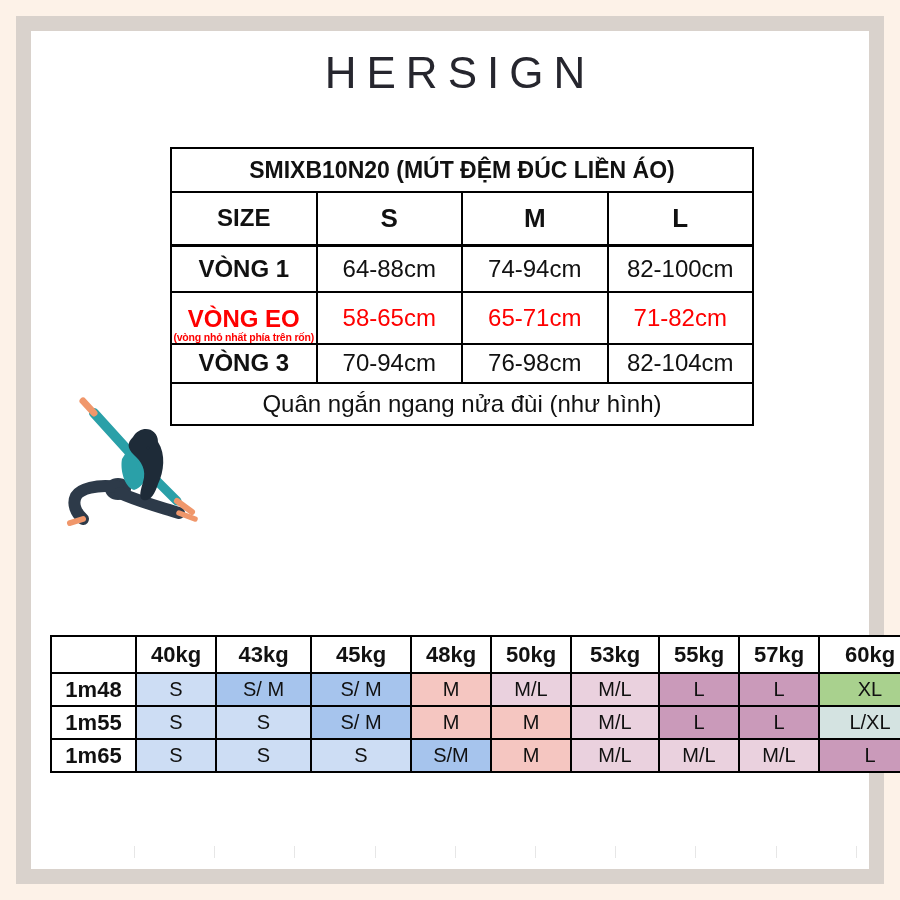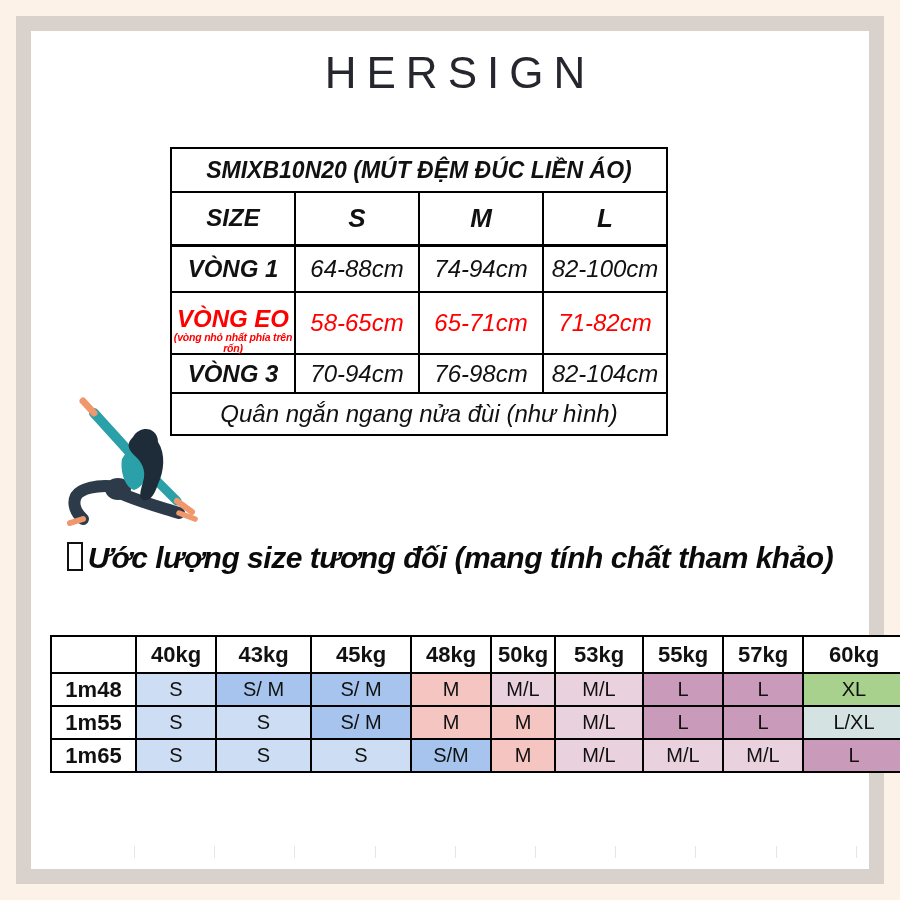--- a/index.html
+++ b/index.html
@@ -9,22 +9,22 @@
   .page { position:relative; width:900px; height:900px; background:#fdf2e8; overflow:hidden; }
   .frame-band { position:absolute; inset:16px; background:#d9d2cc; }
   .sheet { position:absolute; inset:31px; background:#ffffff; }
 
   
   .brand { position:absolute; top:48px; left:0; width:100%; text-align:center;
            font-size:44px; font-weight:400; letter-spacing:10px; color:#26262e;padding-left:20px; }
 
   
   table { border-collapse:collapse; table-layout:fixed; }
-  .size-table { position:absolute; left:170px; top:147px; width:498px;
-                color:#111;font-style:italic; }
+  .size-table { position:absolute; left:170px; top:147px; width:584px;
+                color:#111; }
   .size-table td { border:2px solid #000; text-align:center; vertical-align:middle; background:#fff; }
   .size-table .r-title td { height:44px; font-weight:bold; font-size:23px; }
   .size-table .r-head td { height:53px; font-weight:bold; font-size:26px; border-bottom-width:3px; }
   .size-table .r-head td:first-child { font-size:24px; }
   .size-table .r-v1 td { height:47px; font-size:24px; }
   .size-table .r-eo td { height:51px; font-size:24px; }
   .size-table .r-v3 td { height:39px; font-size:24px; }
   .size-table .r-foot td { height:42px; font-size:24px; }
   .size-table .row-label { font-weight:bold; font-size:25px; }
   .size-table .r-eo .row-label { line-height:1; padding-top:14px; }
@@ -112,33 +112,30 @@
     <path d="M89,59 C101,51 112,60 110,77 C109,88 103,96 96,98 C86,95 82,77 84,67 Z" fill="#2aa0a8"></path>
 
     <path d="M103,73 L139,109" stroke="#2aa0a8" stroke-width="9" stroke-linecap="round" fill="none"></path>
     <path d="M139,109 L154,120" stroke="#f0976b" stroke-width="6" stroke-linecap="round" fill="none"></path>
 
     <circle cx="104" cy="56" r="10" fill="#f0976b"></circle>
     <path d="M95,45 C103,32 120,36 120,50 C128,62 126,80 120,92 C117,102 112,110 105,108 C100,106 103,97 105,90 C109,78 103,69 96,63 C89,56 89,51 95,45 Z" fill="#1e2b38"></path>
     <circle cx="110" cy="56" r="1.3" fill="#1e2b38"></circle>
   </svg>
 
-  <div class="note">
-    <span class="tofu"></span><span>Ước lượng size tương đối (mang tính chất tham khảo)</span>
-  </div>
 
   <table class="est-table">
     <tbody>
         <tr class="r-weights">
       <td></td>
       <td style="width:80px">40kg</td>
       <td style="width:95px">43kg</td>
       <td style="width:100px">45kg</td>
       <td style="width:80px">48kg</td>
-      <td style="width:64px">50kg</td>
+      <td style="width:80px">50kg</td>
       <td style="width:88px">53kg</td>
       <td style="width:80px">55kg</td>
       <td style="width:80px">57kg</td>
       <td style="width:102px">60kg</td>
     </tr>
     <tr class="r-data">
       <td>1m48</td>
       <td class="est" style="background: rgb(205, 221, 244);">S</td>
       <td class="est" style="background: rgb(166, 196, 237);">S/ M</td>
       <td class="est" style="background: rgb(166, 196, 237);">S/ M</td>

